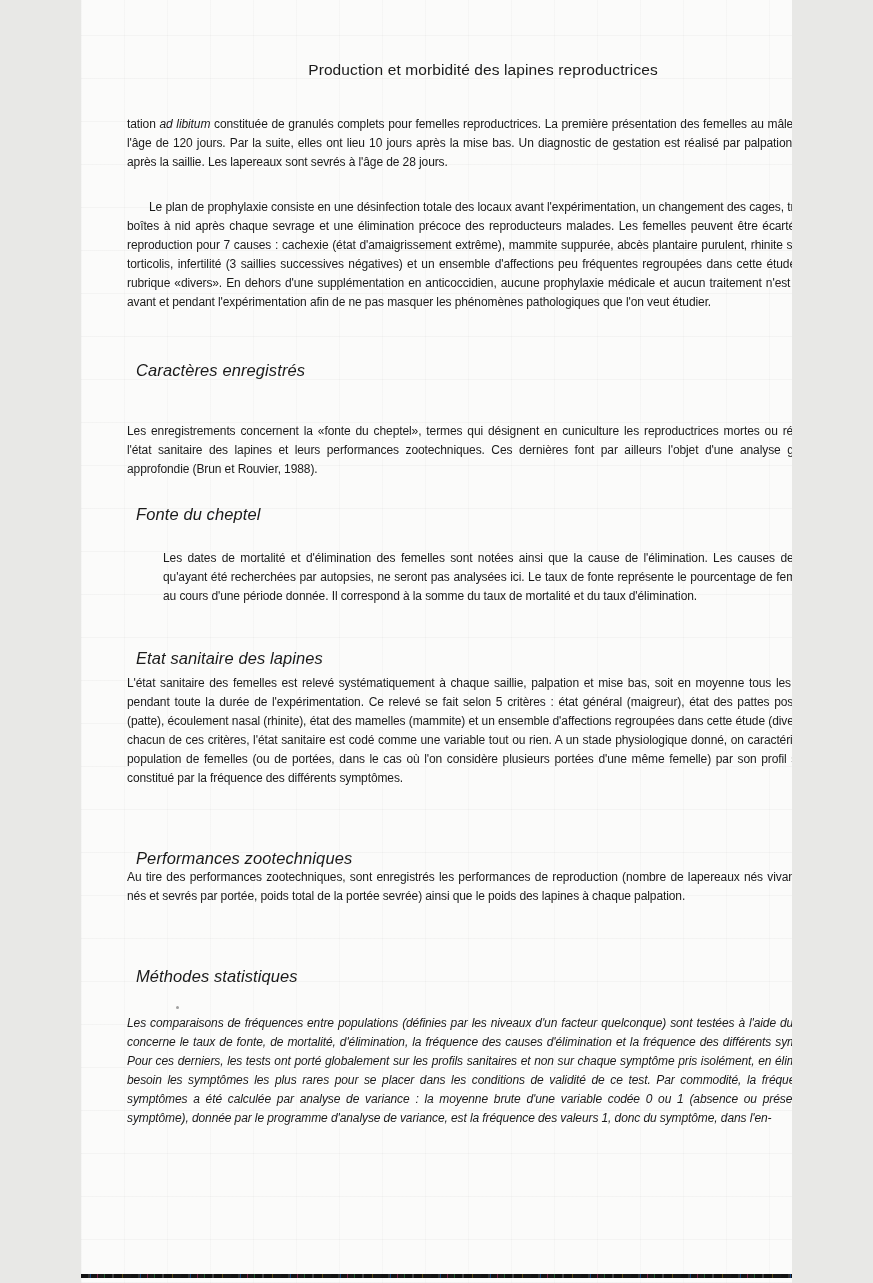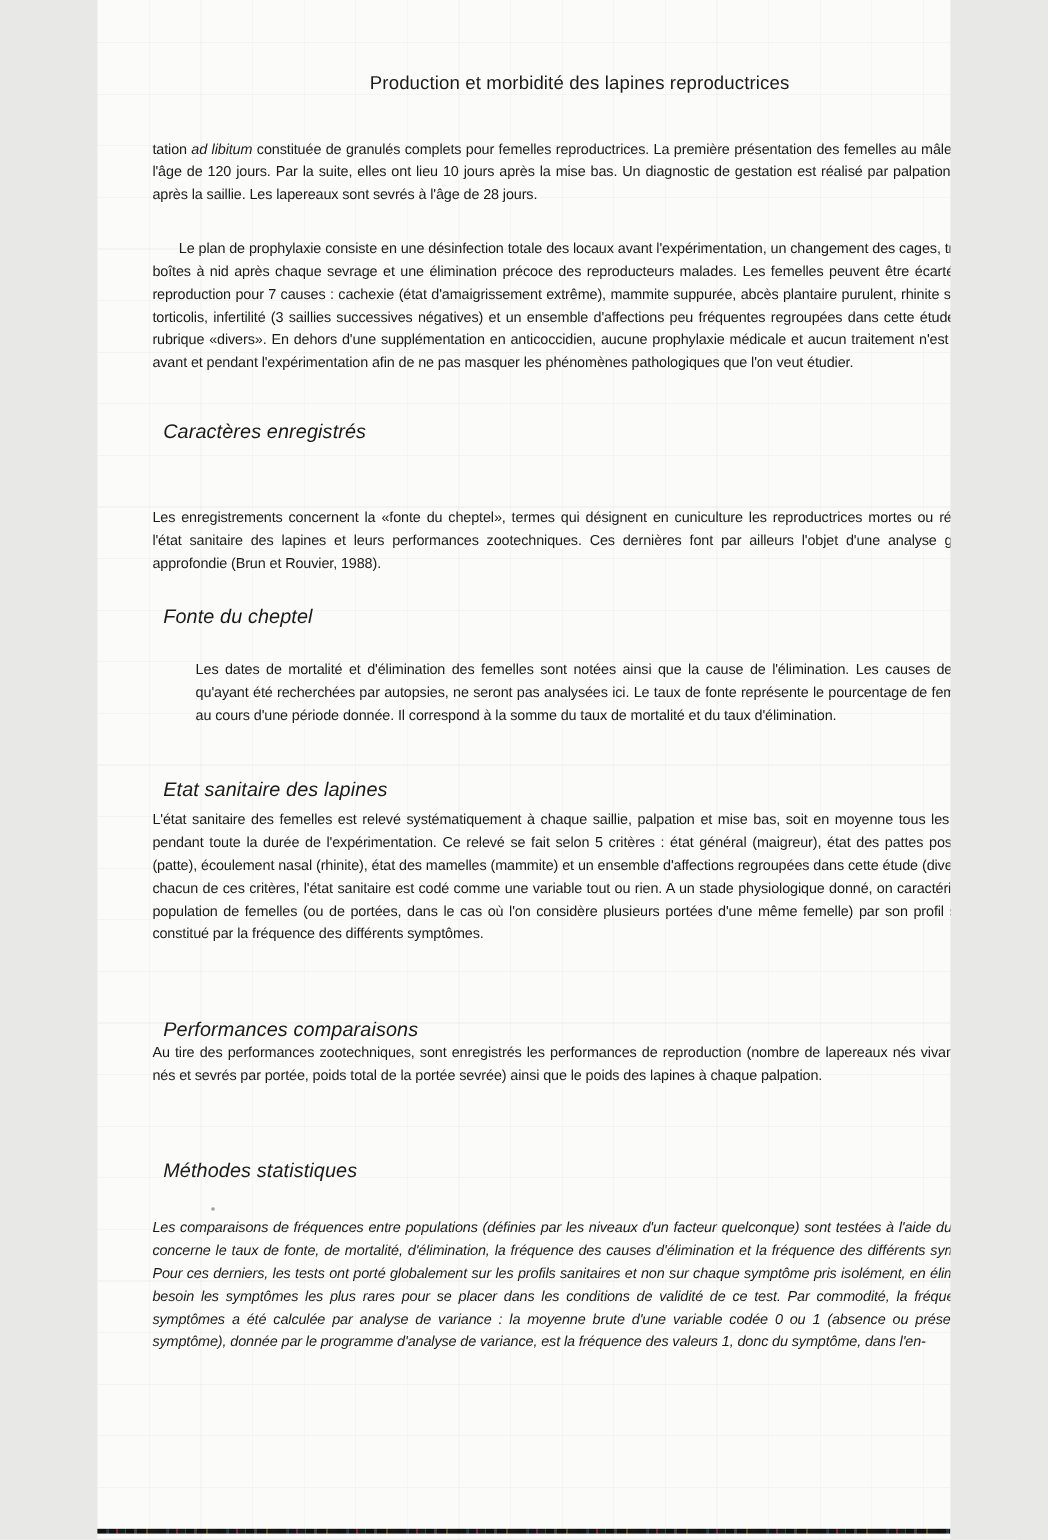--- a/index.html
+++ b/index.html
@@ -41,21 +41,21 @@
   .sec{
     position:absolute;left:9px;
     margin:0;
     font-style:italic;font-weight:normal;
     font-size:16.5px;line-height:21px;
     letter-spacing:0.1px;
   }
   .indent{text-indent:22px;}
   .pos-p1{top:115px;}
   .pos-p2{top:198px;}
-  .pos-h1{top:350px;}
+  .pos-h1{top:360px;}
   .pos-p3{top:422px;}
   .pos-h2{top:504px;}
   .pos-p4{top:549px;margin-left:36px;}
   .pos-h3{top:648px;}
   .pos-p5{top:674px;}
   .pos-h4{top:848px;}
   .pos-p6{top:868px;}
   .pos-h5{top:966px;}
   .pos-p7{top:1014px;font-style:italic;}
   .dot{
@@ -92,21 +92,21 @@
 
     <h2 class="sec pos-h1">Caractères enregistrés</h2>
     <p class="body-par pos-p3">Les enregistrements concernent la «fonte du cheptel», termes qui désignent en cuniculture les reproductrices mortes ou réformées, l'état sanitaire des lapines et leurs performances zootechniques. Ces dernières font par ailleurs l'objet d'une analyse génétique approfondie (Brun et Rouvier, 1988).</p>
 
     <h2 class="sec pos-h2">Fonte du cheptel</h2>
     <p class="body-par pos-p4">Les dates de mortalité et d'élimination des femelles sont notées ainsi que la cause de l'élimination. Les causes de mortalité, bien qu'ayant été recherchées par autopsies, ne seront pas analysées ici. Le taux de fonte représente le pourcentage de femelles disparues au cours d'une période donnée. Il correspond à la somme du taux de mortalité et du taux d'élimination.</p>
 
     <h2 class="sec pos-h3">Etat sanitaire des lapines</h2>
     <p class="body-par pos-p5">L'état sanitaire des femelles est relevé systématiquement à chaque saillie, palpation et mise bas, soit en moyenne tous les 15 jours pendant toute la durée de l'expérimentation. Ce relevé se fait selon 5 critères : état général (maigreur), état des pattes postérieures (patte), écoulement nasal (rhinite), état des mamelles (mammite) et un ensemble d'affections regroupées dans cette étude (divers). Pour chacun de ces critères, l'état sanitaire est codé comme une variable tout ou rien. A un stade physiologique donné, on caractérisera une population de femelles (ou de portées, dans le cas où l'on considère plusieurs portées d'une même femelle) par son profil sanitaire, constitué par la fréquence des différents symptômes.</p>
 
-    <h2 class="sec pos-h4">Performances comparaisons</h2>
+    <h2 class="sec pos-h4">Performances zootechniques</h2>
     <p class="body-par pos-p6">Au tire des performances zootechniques, sont enregistrés les performances de reproduction (nombre de lapereaux nés vivants, mort-nés et sevrés par portée, poids total de la portée sevrée) ainsi que le poids des lapines à chaque palpation.</p>
 
     <h2 class="sec pos-h5">Méthodes statistiques</h2>
     <p class="body-par pos-p7">Les comparaisons de fréquences entre populations (définies par les niveaux d'un facteur quelconque) sont testées à l'aide du χ². Cela concerne le taux de fonte, de mortalité, d'élimination, la fréquence des causes d'élimination et la fréquence des différents symptômes. Pour ces derniers, les tests ont porté globalement sur les profils sanitaires et non sur chaque symptôme pris isolément, en éliminant au besoin les symptômes les plus rares pour se placer dans les conditions de validité de ce test. Par commodité, la fréquence des symptômes a été calculée par analyse de variance : la moyenne brute d'une variable codée 0 ou 1 (absence ou présence d'un symptôme),  donnée par le programme d'analyse de variance, est la fréquence des valeurs 1, donc du symptôme, dans l'en-</p>
 
   </div>
 
   <div class="dot"></div>
   <div class="bottom-edge"></div>
 </div>

